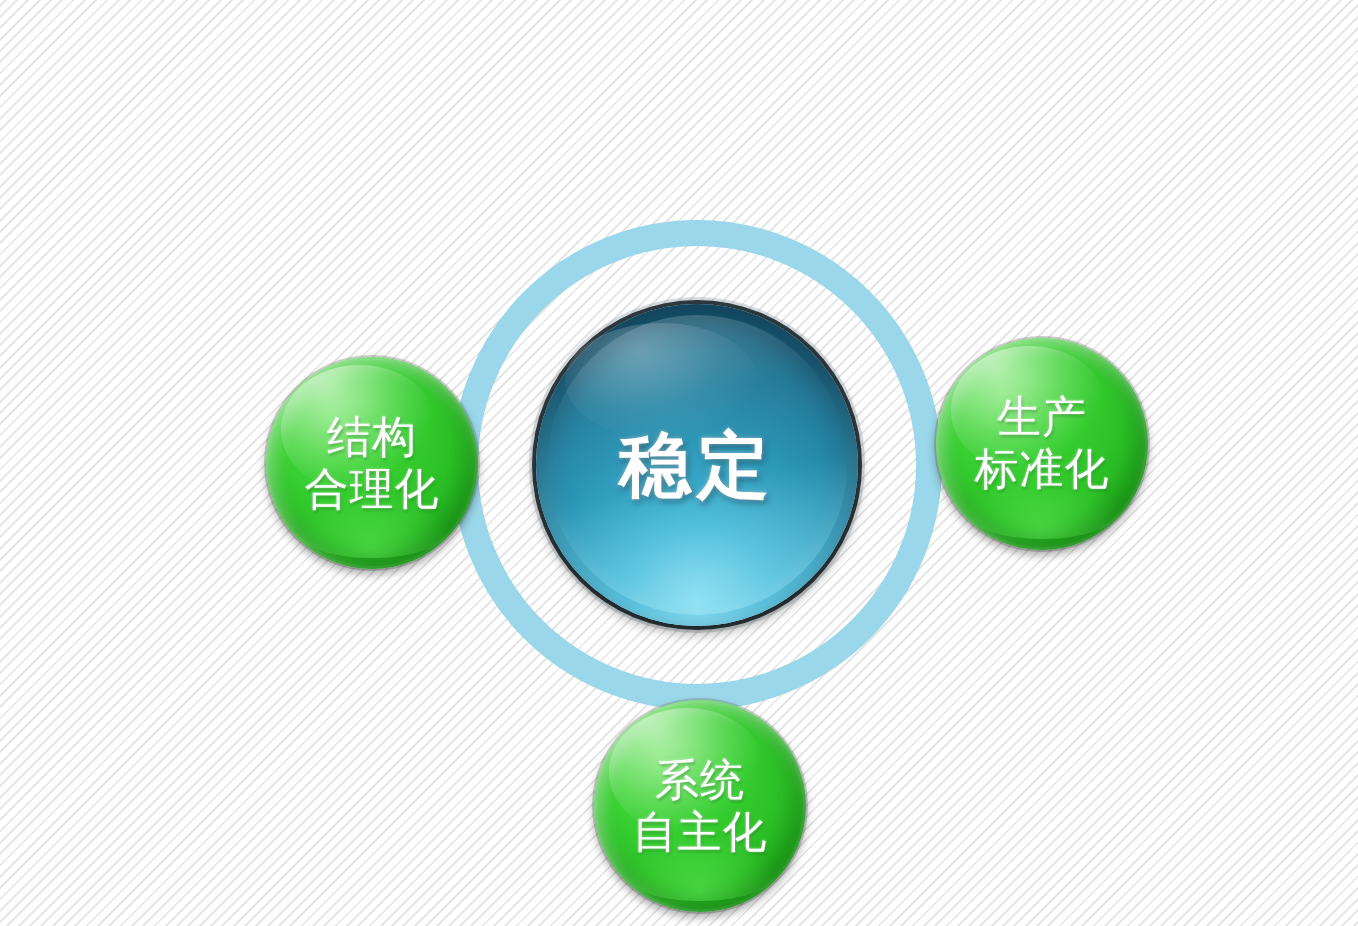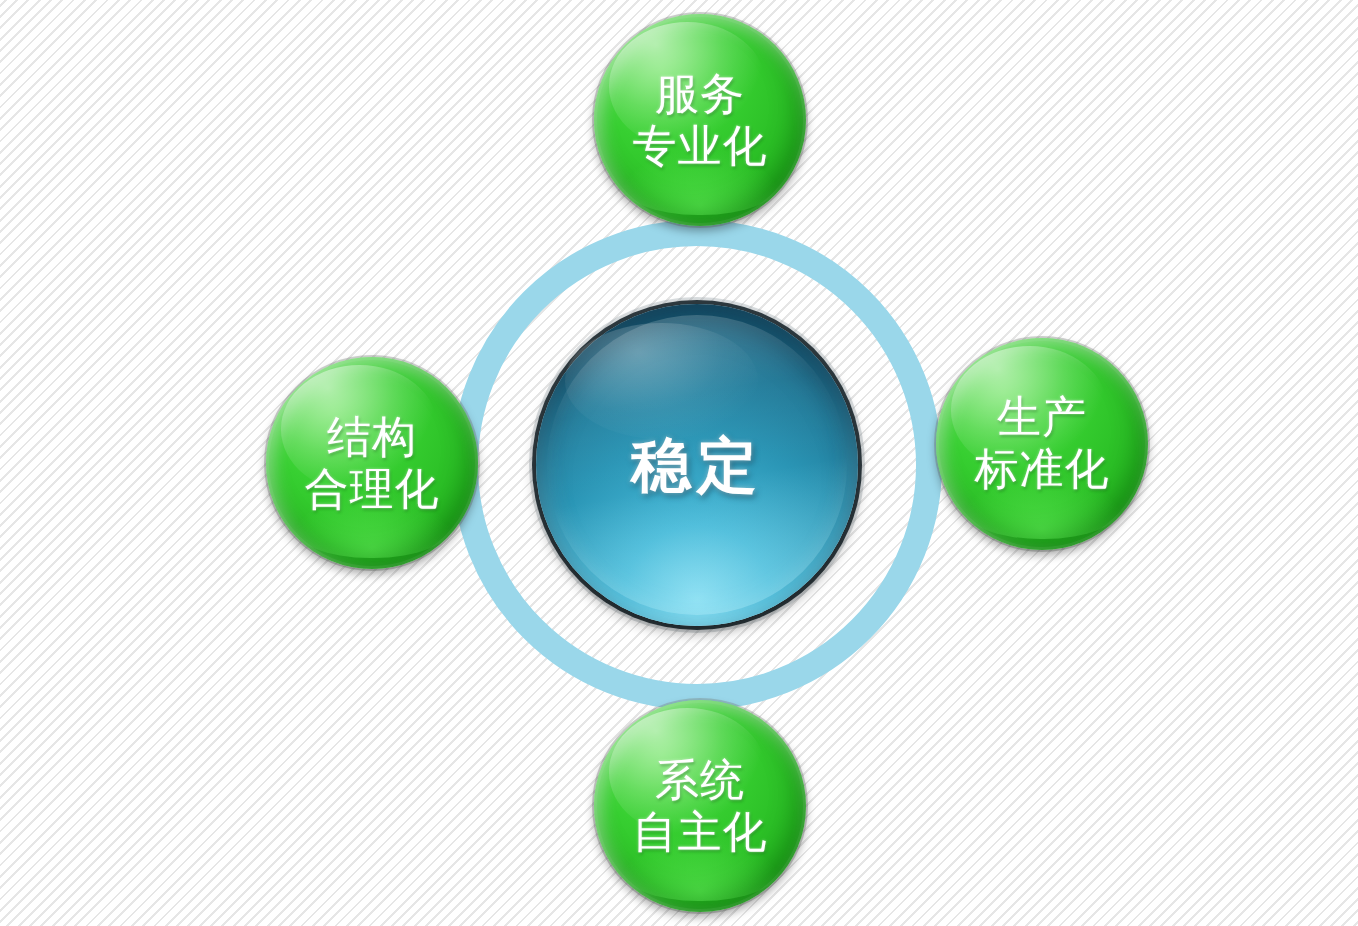--- a/index.html
+++ b/index.html
@@ -152,21 +152,21 @@
     user-select: none;
   }
   .label-green {
     font-size: 44px;
     letter-spacing: 1px;
     text-shadow:
       0 0 3px rgba(255,255,255,0.55),
       1px 2px 3px rgba(0,90,0,0.45);
   }
   .label-center {
-    font-size: 60px;
+    font-size: 72px;
     font-weight: bold;
     letter-spacing: 6px;
     text-shadow:
       0 0 5px rgba(255,255,255,0.45),
       2px 3px 6px rgba(0,40,60,0.55);
   }
 
   
   .node-top    { left: 594px; top: 14px;  }
   .node-right  { left: 936px; top: 338px; font-family: Liberation Serif, serif; }
@@ -174,24 +174,20 @@
   .node-left   { left: 266px; top: 357px; }
   .node-hub    { left: 536px; top: 304px; }
 </style>
 </head>
 <body>
 
 <div id="stage">
 
   <div class="ring"></div>
 
-  <div class="node node-green node-top">
-    <span class="label label-green">服务
-专业化</span>
-  </div>
 
   <div class="node node-green node-right">
     <span class="label label-green">生产
 标准化</span>
   </div>
 
   <div class="node node-green node-bottom">
     <span class="label label-green">系统
 自主化</span>
   </div>

